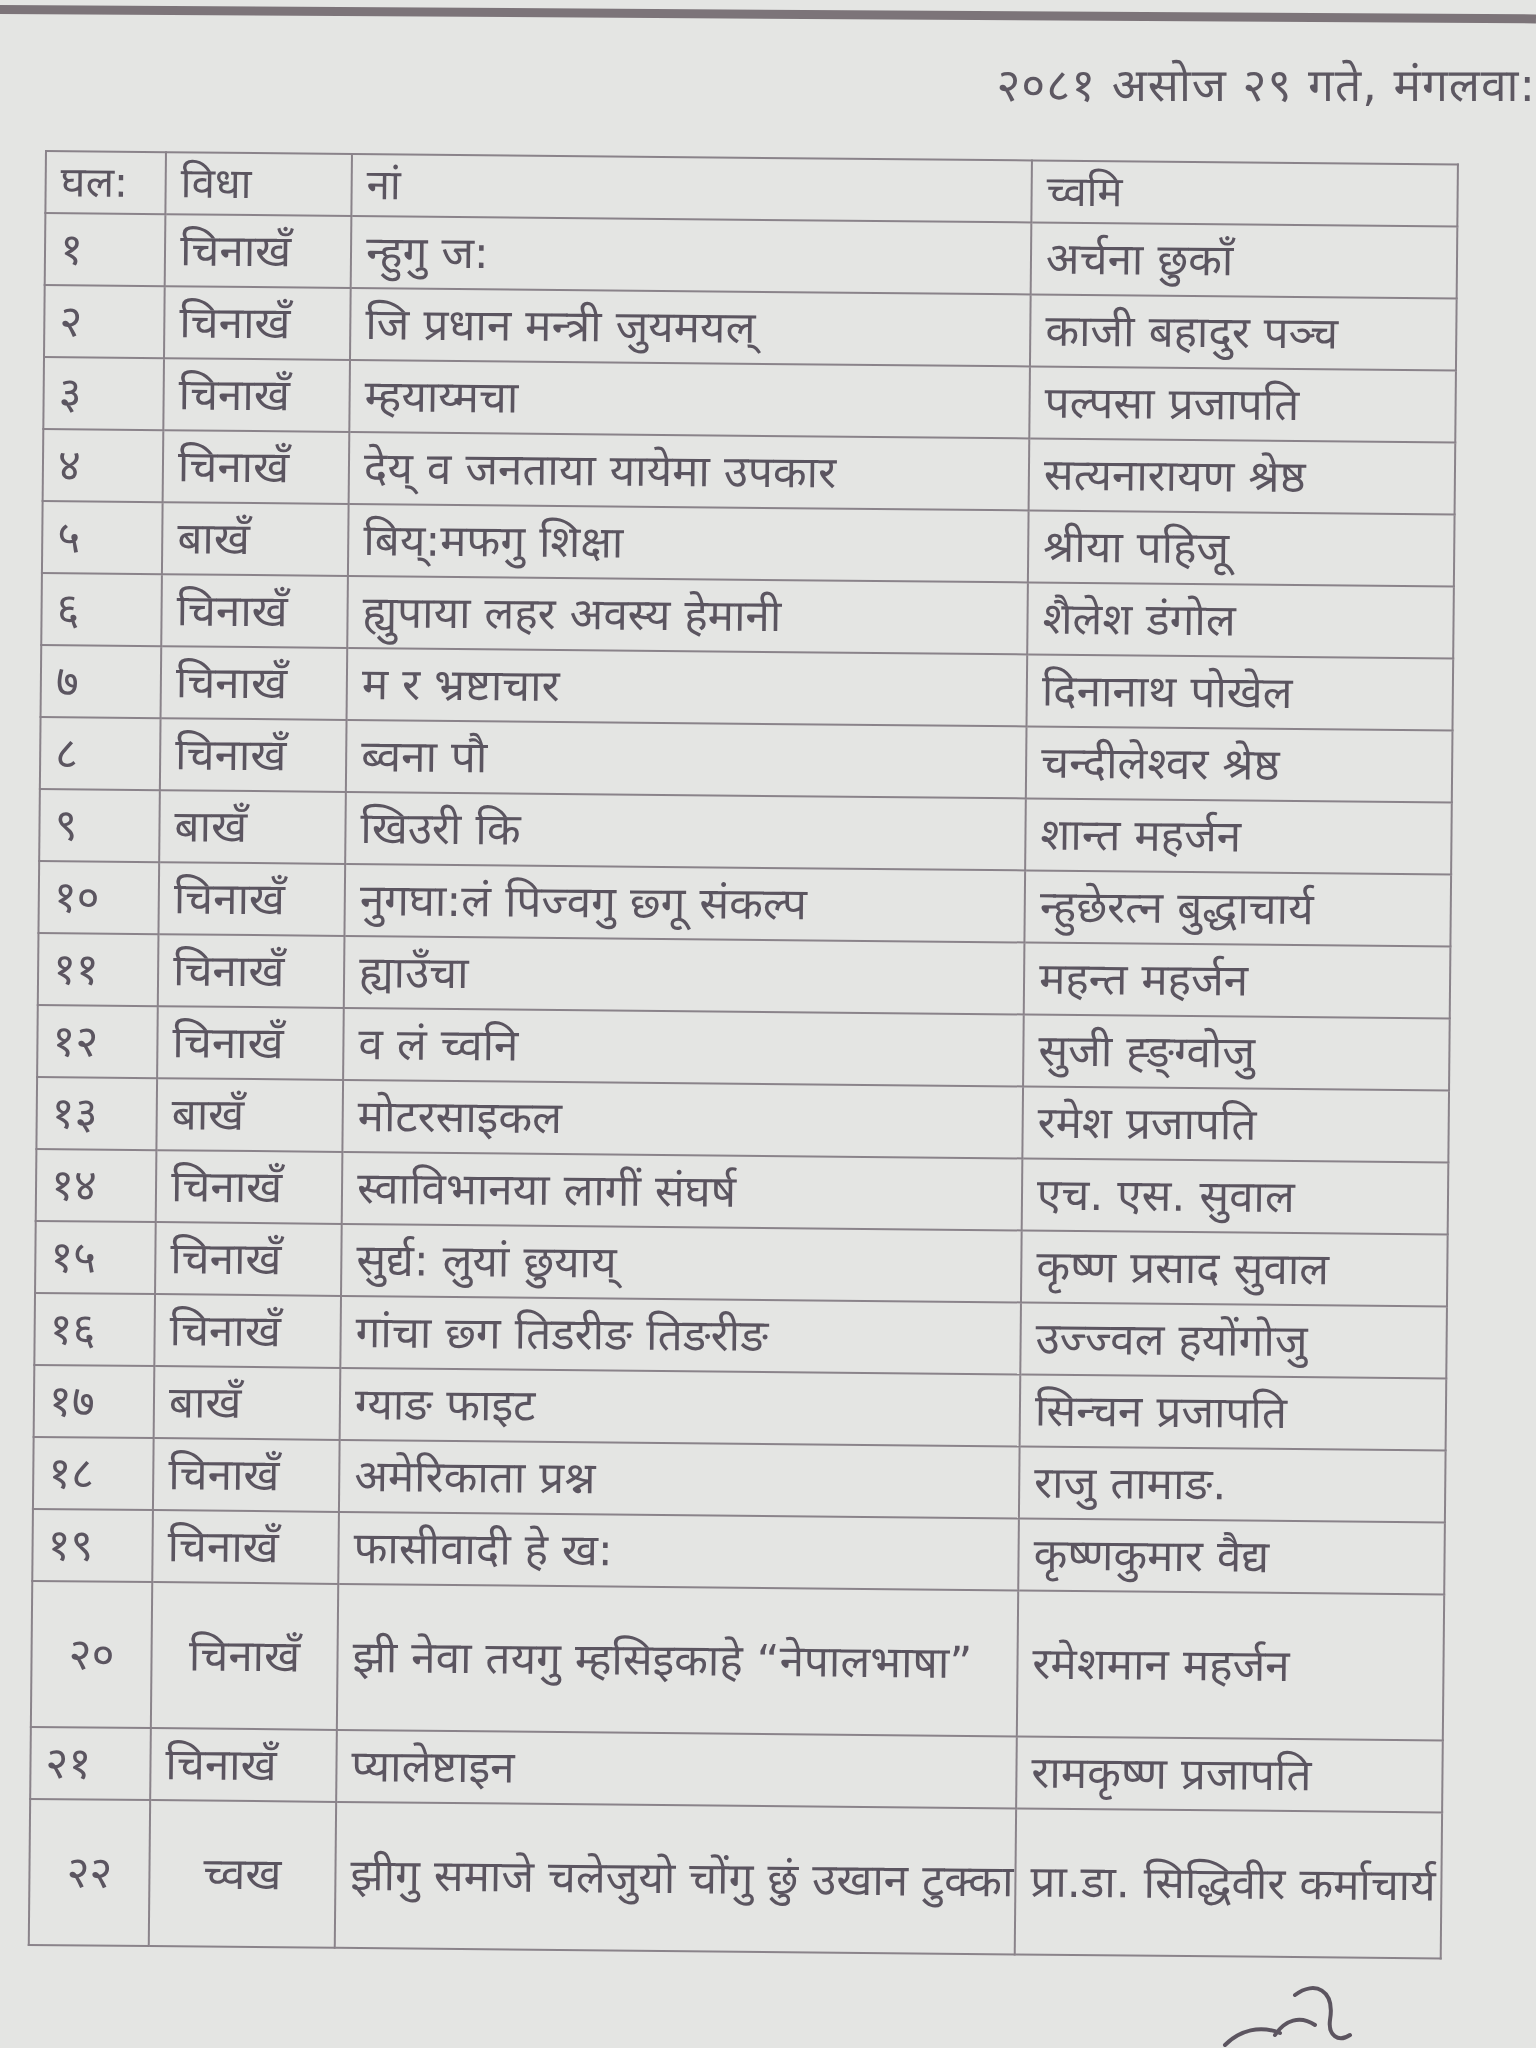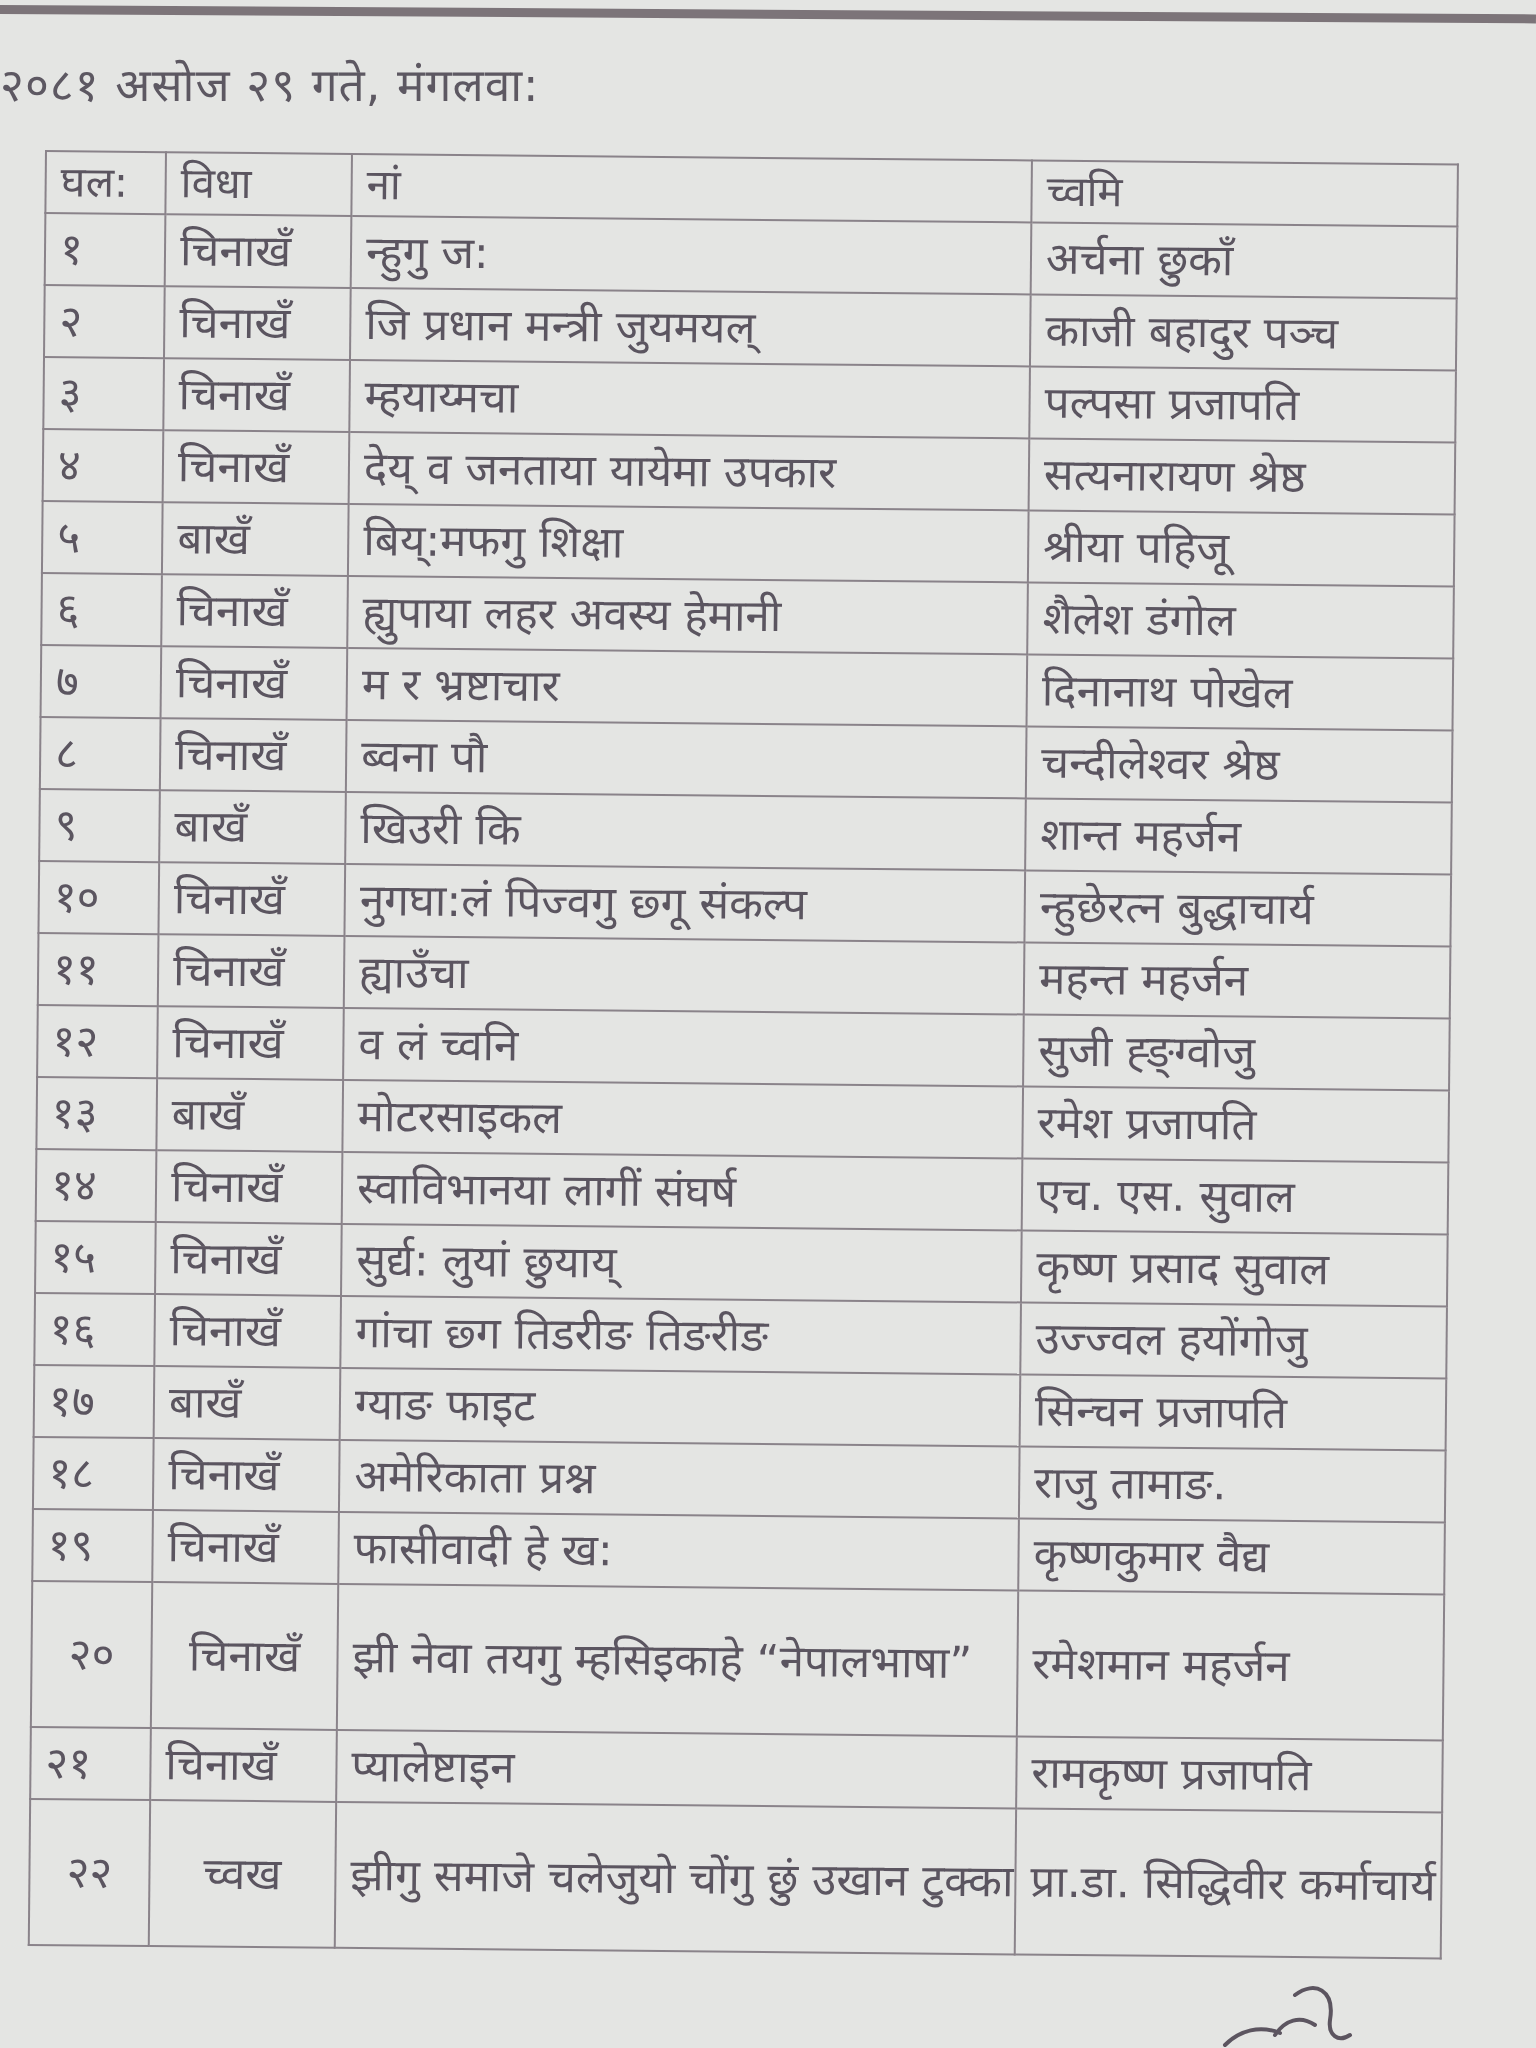--- a/index.html
+++ b/index.html
@@ -9,21 +9,21 @@
     position: relative;
     font-family: "DejaVu Sans", sans-serif;
     color: #5a5560;
   }
   .top-rule {
     position: absolute; left: 0; top: 5px; width: 1536px; height: 9px;
     background: #7c7479; transform: rotate(0.35deg); transform-origin: left center;
   }
   .title {
     position: absolute; left: 0; width: 1536px; top: 52px;
-    text-align: left; font-size: 46px; color: #5d5862; letter-spacing: 1px;
+    text-align: right; font-size: 46px; color: #5d5862; letter-spacing: 1px;
   }
   table.roster {
     position: absolute; left: 45px; top: 150px;
     width: 1412px;
     border-collapse: collapse;
     table-layout: fixed;
     transform: rotate(0.55deg); transform-origin: left top;
   }
   table.roster td, table.roster th {
     border: 2px solid #8a838a;

